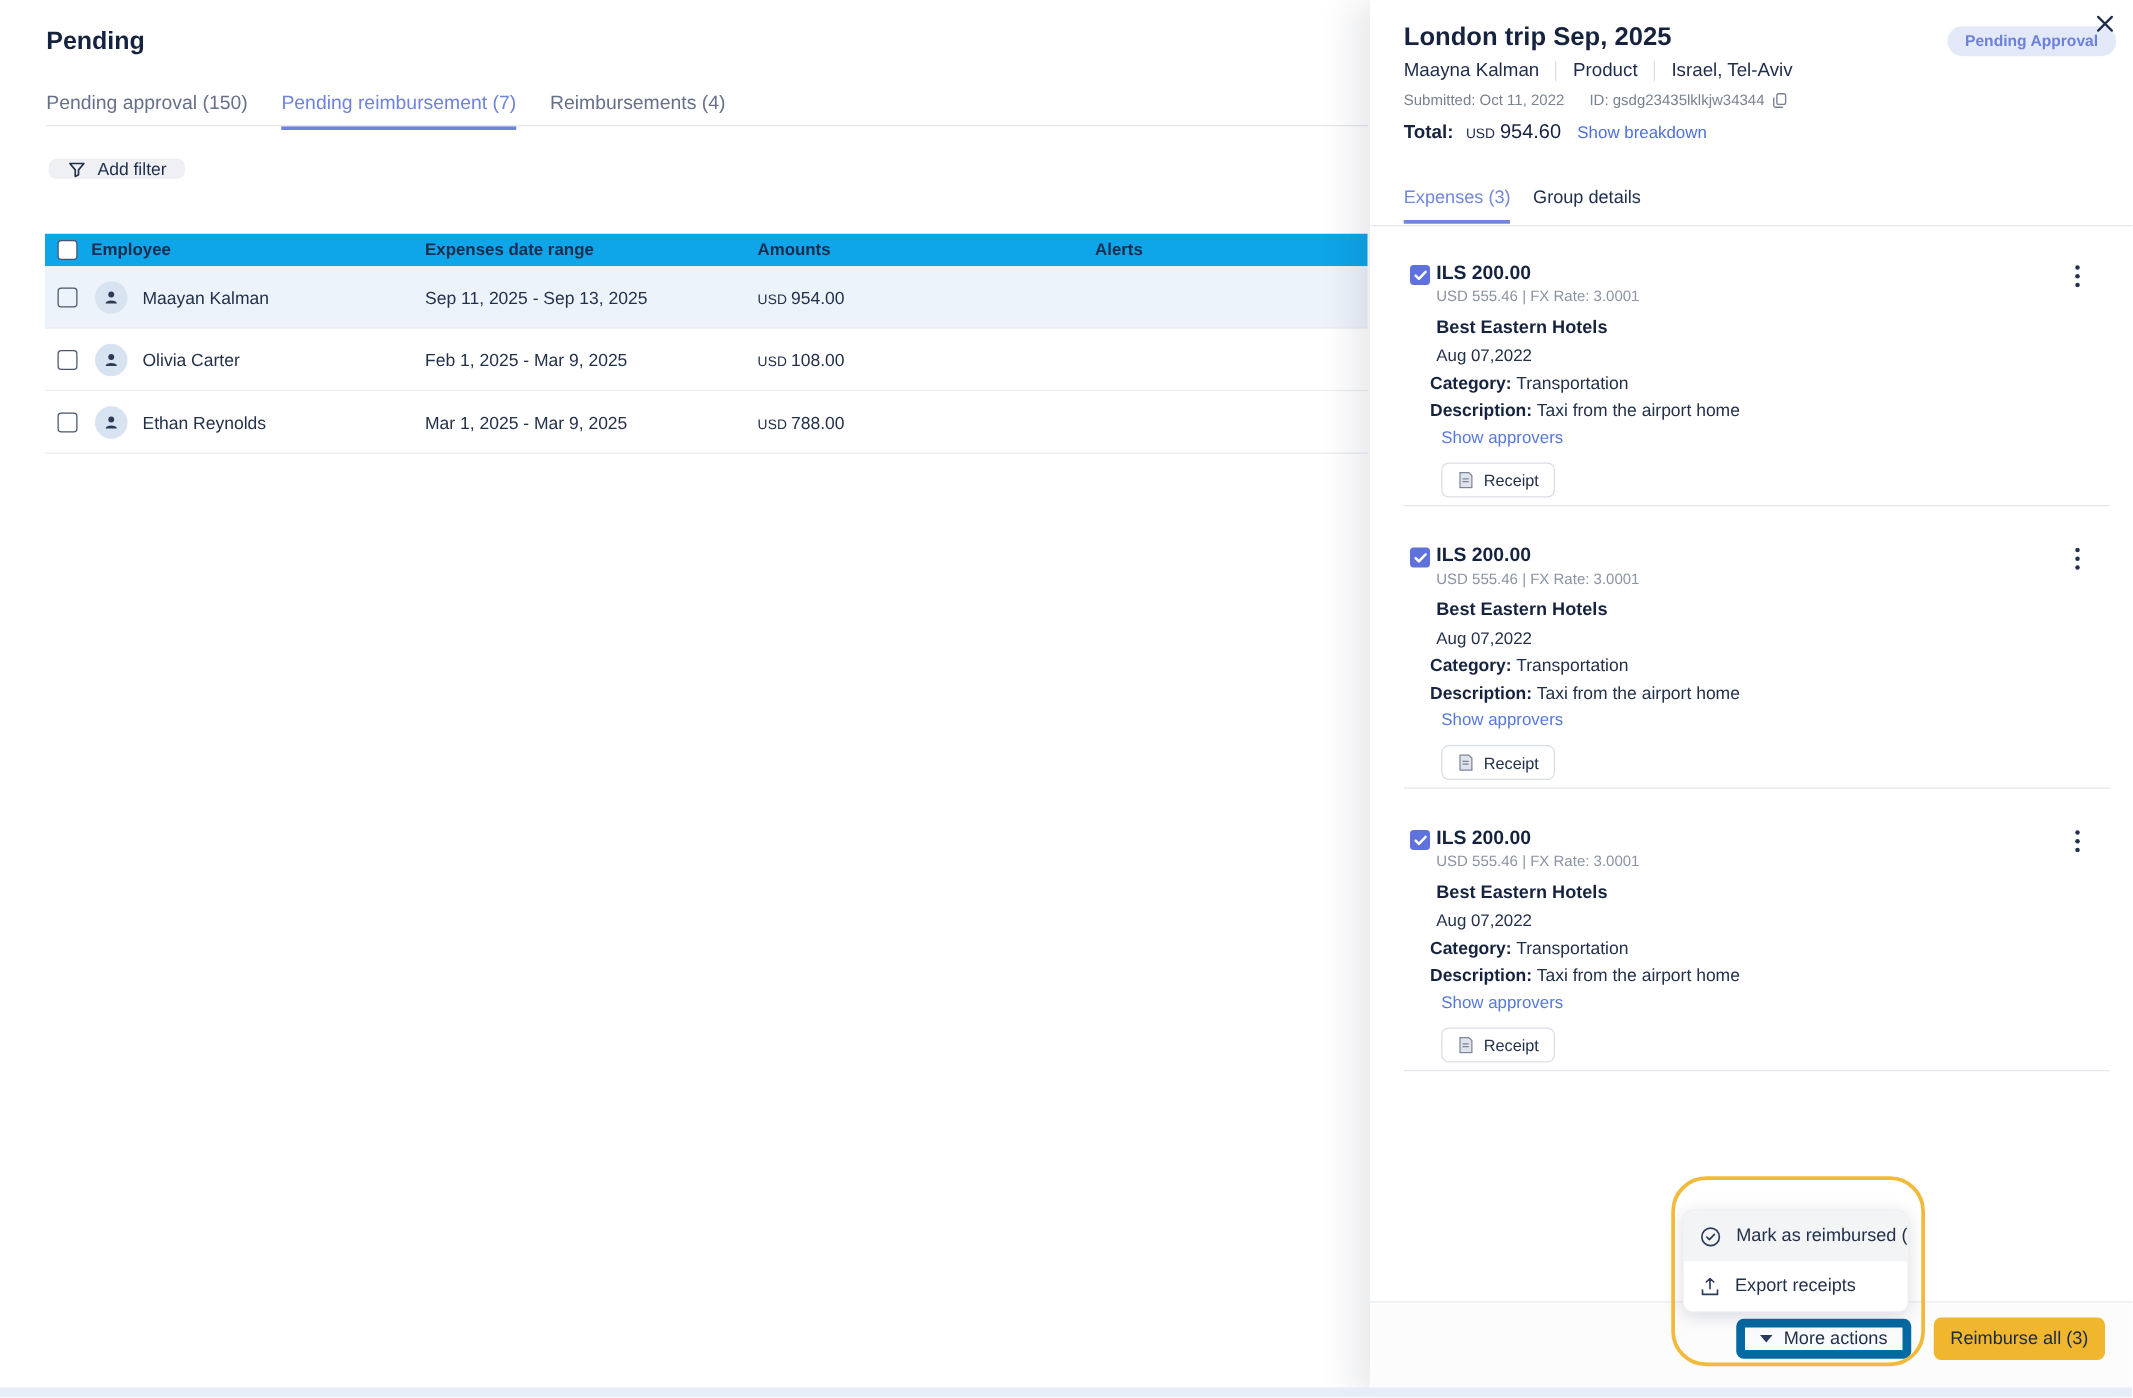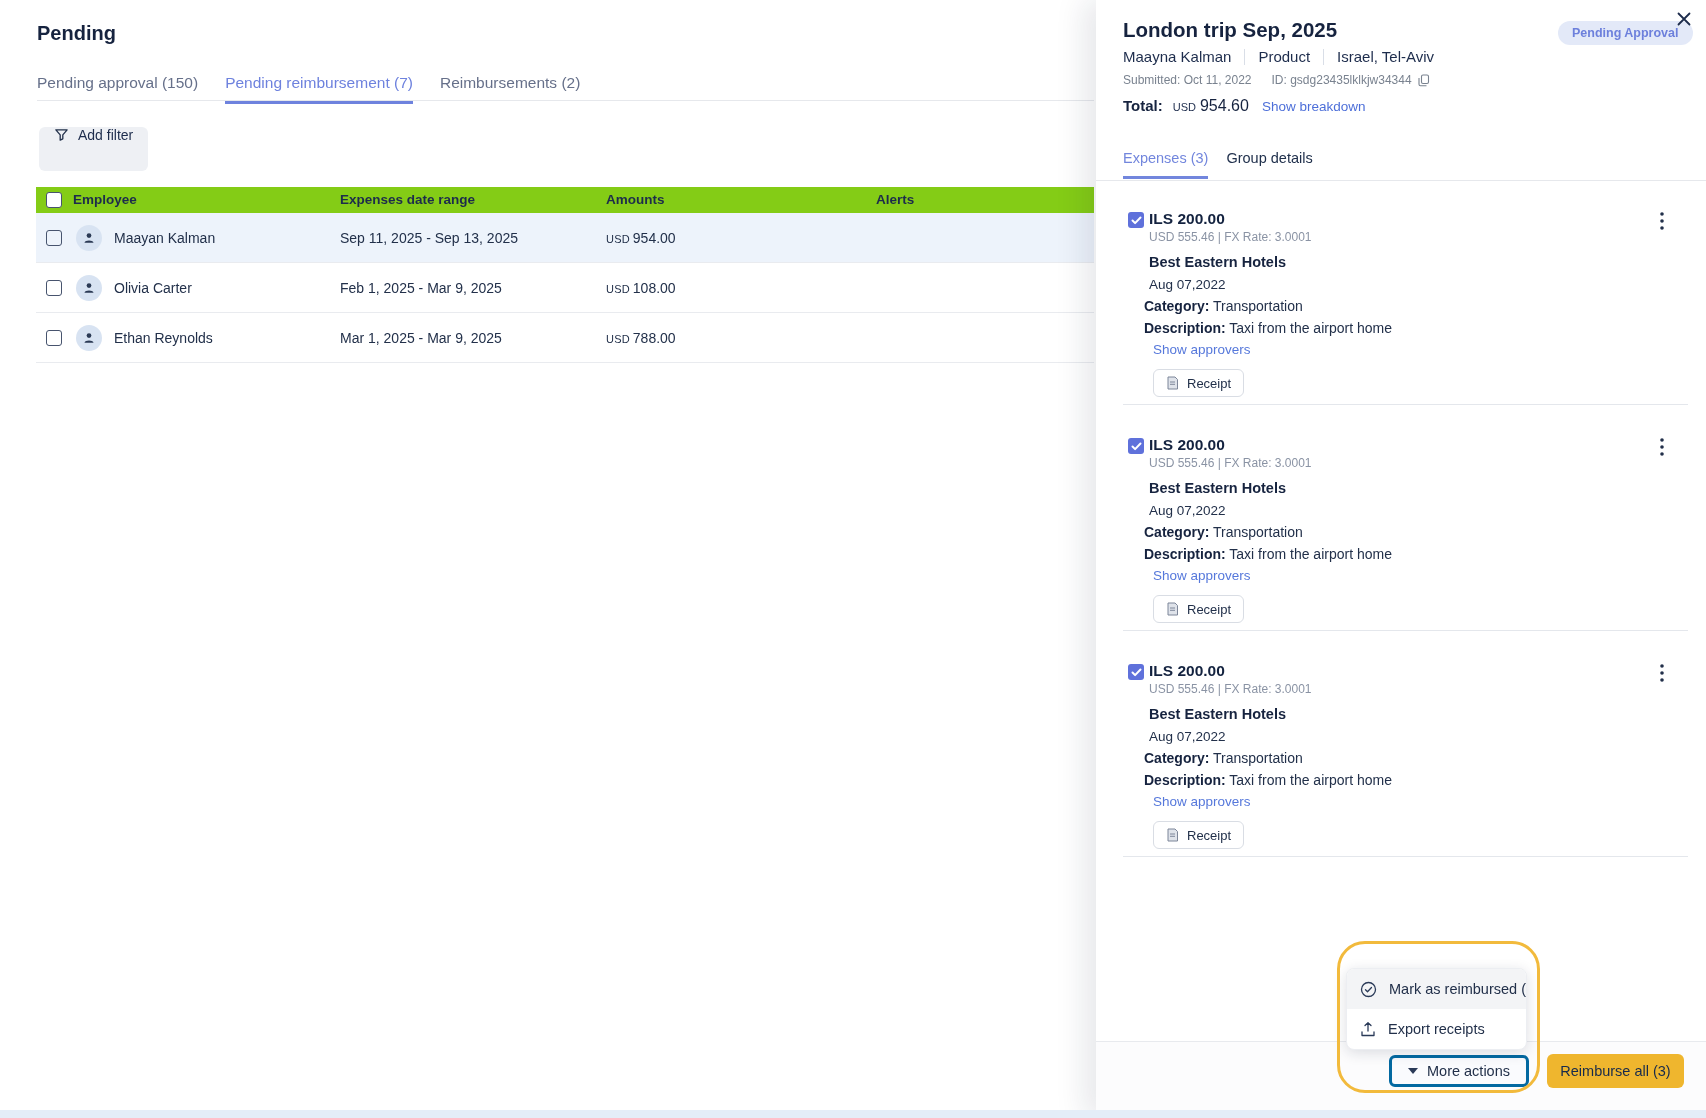--- a/index.html
+++ b/index.html
@@ -8,25 +8,25 @@
     position:relative; width:1706px; height:1118px; overflow:hidden;
     font-family:"Liberation Sans", sans-serif; color:#1d2c4c; background:#fff;
   }
   
   .main { position:absolute; inset:0 610px 0 0; background:#fff; }
   .page-title { position:absolute; left:37px; top:22px; font-size:20px; font-weight:700; color:#16233f; }
   .main-tabs { position:absolute; left:37px; top:74px; display:flex; gap:27px; }
   .main-tab { font-size:15.5px; color:#66708a; padding-bottom:9px; border-bottom:3px solid transparent; cursor:pointer; white-space:nowrap; }
   .main-tab.active { color:#6e82de; border-bottom-color:#6e82de; }
   .main-tab-hairline { position:absolute; left:37px; width:1057px; top:100px; height:1px; background:#e6e8ec; }
-  .add-filter { position:absolute; left:39px; top:127px; height:44px; display:inline-flex; align-items:flex-start; gap:9px;
+  .add-filter { position:absolute; left:39px; top:127px; height:16px; display:inline-flex; align-items:center; gap:9px;
     background:#eef0f4; border:none; border-radius:6px; padding:0 15px; font-size:14px; color:#1d2c4c; cursor:pointer;
     font-family:"Liberation Sans", sans-serif; }
   .table { position:absolute; left:36px; top:187px; width:1058px; }
-  .thead { position:relative; height:26px; background:#84cc16; }
+  .thead { position:relative; height:26px; background:#0ea5e9; }
   .thead .col { position:absolute; top:0; line-height:26px; font-size:13.5px; font-weight:700; color:#1d2c4c; }
   .trow { position:relative; height:50px; border-bottom:1px solid #e9ebef; background:#fff; }
   .trow.selected { background:#edf3fb; }
   .cb { position:absolute; width:16px; height:16px; border:1.5px solid #47546e; border-radius:3px; background:transparent; cursor:pointer; }
   .thead .cb { left:10px; top:5px; }
   .trow .cb { left:10px; top:17px; }
   .avatar { position:absolute; left:40px; top:12px; width:26px; height:26px; border-radius:50%; background:#d8e3f2;
     display:flex; align-items:center; justify-content:center; }
   .cell { position:absolute; top:0; line-height:50px; font-size:14px; color:#22304a; white-space:nowrap; }
   .cell.name { left:78px; }
@@ -66,21 +66,21 @@
   .card .kv b { font-weight:700; color:#16233f; }
   .card .approvers { margin-left:25px; margin-top:6px; font-size:13.5px; color:#5678db; cursor:pointer; display:inline-block; }
   .card .receipt-row { margin-left:25px; margin-top:11px; }
   .receipt-btn { display:inline-flex; align-items:center; gap:8px; height:28px; padding:0 12px; background:#fff;
     border:1px solid #d9dde4; border-radius:6px; font-size:13px; color:#22304a; cursor:pointer; font-family:"Liberation Sans", sans-serif; }
   .kebab { position:absolute; right:6px; top:6px; width:18px; height:22px; background:none; border:none; cursor:pointer; }
   .card-divider { position:absolute; left:27px; width:565px; height:1px; background:#e4e7ec; }
   
   .panel-footer { position:absolute; left:0; right:0; top:1041px; height:69px; background:#fcfcfd; border-top:1px solid #e8eaee; }
   .more-actions { position:absolute; left:293px; top:13px; width:140px; height:32px; background:#fafbfe;
-    border:3px solid #0369a1; border-radius:6px; font-size:14.5px; color:#22304a; cursor:pointer;
+    border:7px solid #0369a1; border-radius:6px; font-size:14.5px; color:#22304a; cursor:pointer;
     display:flex; align-items:center; justify-content:center; gap:9px; font-family:"Liberation Sans", sans-serif; }
   .caret { width:0; height:0; border-left:5px solid transparent; border-right:5px solid transparent; border-top:6px solid #2a3a58; }
   .reimburse-all { position:absolute; left:451px; top:12px; width:137px; height:34px; background:#efb62e; border:none;
     border-radius:6px; font-size:14.5px; color:#172a4c; cursor:pointer; font-family:"Liberation Sans", sans-serif; }
   
   .dropdown { position:absolute; left:1346px; top:968px; width:181px; background:#fff; border:1px solid #eceef2;
     border-radius:8px; box-shadow:0 3px 14px rgba(20,30,55,.14); overflow:hidden; z-index:70; }
   .menu-item { height:40px; display:flex; align-items:center; gap:12px; padding:0 13px; font-size:14.5px; color:#22304a; cursor:pointer; white-space:nowrap; }
   .menu-item.hover { background:#f3f4f6; }
   .annotation-ring { position:absolute; left:1337px; top:941px; width:203px; height:152px; border:3px solid #f2ba3c;
@@ -92,21 +92,21 @@
 <body>
 
 <div id="app">
 
   <div class="main">
     <h1 class="page-title">Pending</h1>
 
     <div class="main-tabs">
       <div class="main-tab">Pending approval (150)</div>
       <div class="main-tab active">Pending reimbursement (7)</div>
-      <div class="main-tab">Reimbursements (2)</div>
+      <div class="main-tab">Reimbursements (4)</div>
     </div>
     <div class="main-tab-hairline"></div>
 
     <button class="add-filter">
       <span>
         <svg width="15" height="15" viewBox="0 0 16 16" fill="none" stroke="#22304a" stroke-width="1.4" stroke-linejoin="round">
             <path d="M2 3h12l-4.6 5.4v4.2l-2.8 1.4V8.4L2 3z"></path>
           </svg>
       </span>
       <span>Add filter</span>

